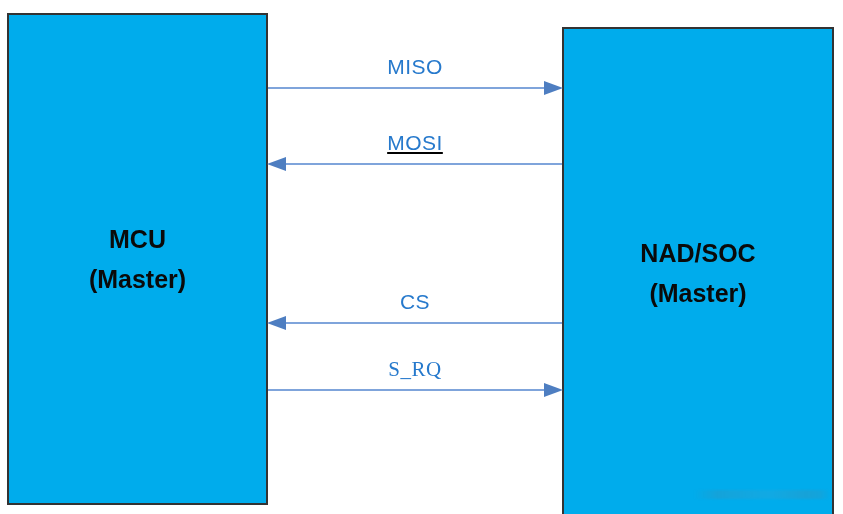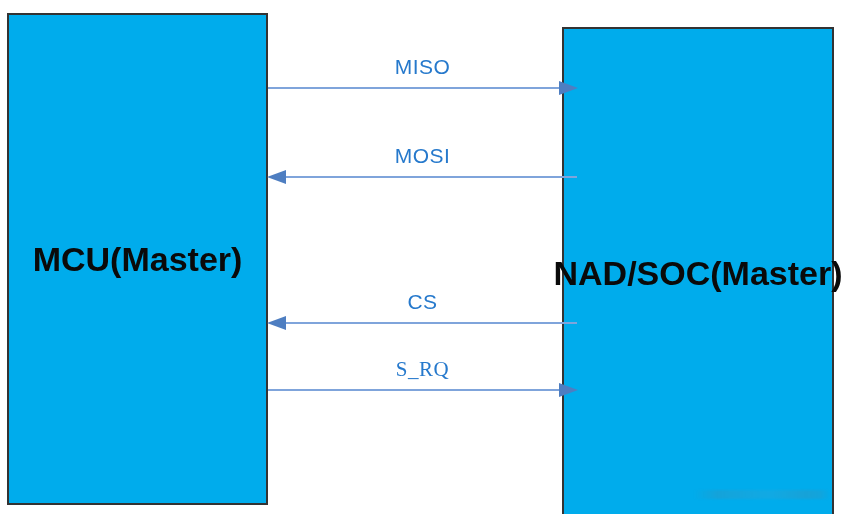--- a/index.html
+++ b/index.html
@@ -14,38 +14,37 @@
     height: 514px;
     background: #ffffff;
     overflow: hidden;
   }
   .box {
     position: absolute;
     box-sizing: border-box;
     background: var(--box-fill);
     border: 2px solid var(--box-border);
     display: flex;
-    flex-direction: row;
+    flex-direction: column;
     align-items: center;
     justify-content: center;
     text-align: right;
     color: var(--box-text);
     font-weight: bold;
-    font-size: 34px;
+    font-size: 25px;
     line-height: 40px;
   }
   .box-left  { left: 7px;   top: 13px; width: 261px; height: 492px; }
   .box-right { left: 562px; top: 14px; width: 272px; height: 491px; margin-top: 13px; }
   .signals {
     position: absolute;
     left: 268px;
     top: 0;
     width: 294px;
     height: 514px;
-    padding-left: 15px;
   }
   .signal {
     position: absolute;
     left: 0;
     width: 100%;
   }
   .signal-label {
     height: 28px;
     line-height: 28px;
     text-align: center;
@@ -109,21 +108,21 @@
   </div>
 
   <div class="signals">
       <div class="signal" style="top: 53px;">
         <div class="signal-label">MISO</div>
         <div class="signal-arrow dir-right">
           <div class="signal-line"></div>
           <div class="signal-head"></div>
         </div>
       </div>
-      <div class="signal" style="top: 142px;">
+      <div class="signal" style="top: 129px; text-decoration: underline;">
         <div class="signal-label">MOSI</div>
         <div class="signal-arrow dir-left">
           <div class="signal-line"></div>
           <div class="signal-head"></div>
         </div>
       </div>
       <div class="signal" style="top: 288px;">
         <div class="signal-label">CS</div>
         <div class="signal-arrow dir-left">
           <div class="signal-line"></div>

